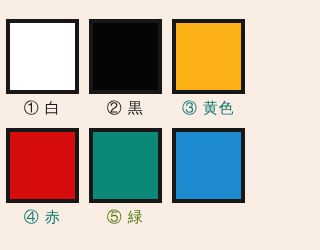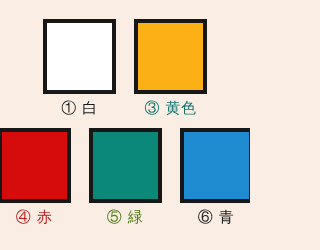--- a/index.html
+++ b/index.html
@@ -20,21 +20,21 @@
     box-sizing: border-box;
     display: flex;
     flex-direction: column;
     justify-content: flex-start;
     padding-top: 19px;
   }
   .swatch-row {
     display: flex;
     justify-content: center;
     align-items: flex-start;
-    gap: 18px;
+    gap: 10px;
   }
   .swatch-row.row-2 {
     margin-top: 9px;
   }
   .swatch-cell {
     width: 73px;
     display: flex;
     flex-direction: column;
     align-items: center;
   }
@@ -60,33 +60,36 @@
 <body style="background: rgb(249, 237, 228);">
 
 <div id="chart">
 
   <div class="swatch-row row-1">
     <div class="swatch-cell">
       <div class="swatch-box" style="background: rgb(255, 255, 255); border-color: rgb(23, 23, 23);"></div>
       <div class="swatch-label" style="color: rgb(26, 26, 26);">① 白</div>
     </div>
     <div class="swatch-cell">
+      <div class="swatch-box" style="background: rgb(5, 5, 5); border-color: rgb(23, 23, 23);"></div>
+      <div class="swatch-label" style="color: rgb(26, 26, 26);">② 黒</div>
+    </div>
+    <div class="swatch-cell">
       <div class="swatch-box" style="background: rgb(251, 176, 21); border-color: rgb(23, 23, 23);"></div>
       <div class="swatch-label" style="color: #0f766e;">③ 黄色</div>
     </div>
   </div>
 
   <div class="swatch-row row-2">
     <div class="swatch-cell">
       <div class="swatch-box" style="background: rgb(214, 12, 12); border-color: rgb(23, 23, 23);"></div>
-      <div class="swatch-label" style="color: #b91c1c;">④ 赤</div>
+      <div class="swatch-label" style="color: #0f766e;">④ 赤</div>
     </div>
     <div class="swatch-cell">
       <div class="swatch-box" style="background: rgb(12, 136, 120); border-color: rgb(23, 23, 23);"></div>
       <div class="swatch-label" style="color: #4d7c0f;">⑤ 緑</div>
     </div>
     <div class="swatch-cell">
       <div class="swatch-box" style="background: rgb(30, 139, 209); border-color: rgb(23, 23, 23);"></div>
-      <div class="swatch-label" style="color: rgb(26, 26, 26);">⑥ 青</div>
     </div>
   </div>
 
 </div>
 
 </body></html>

